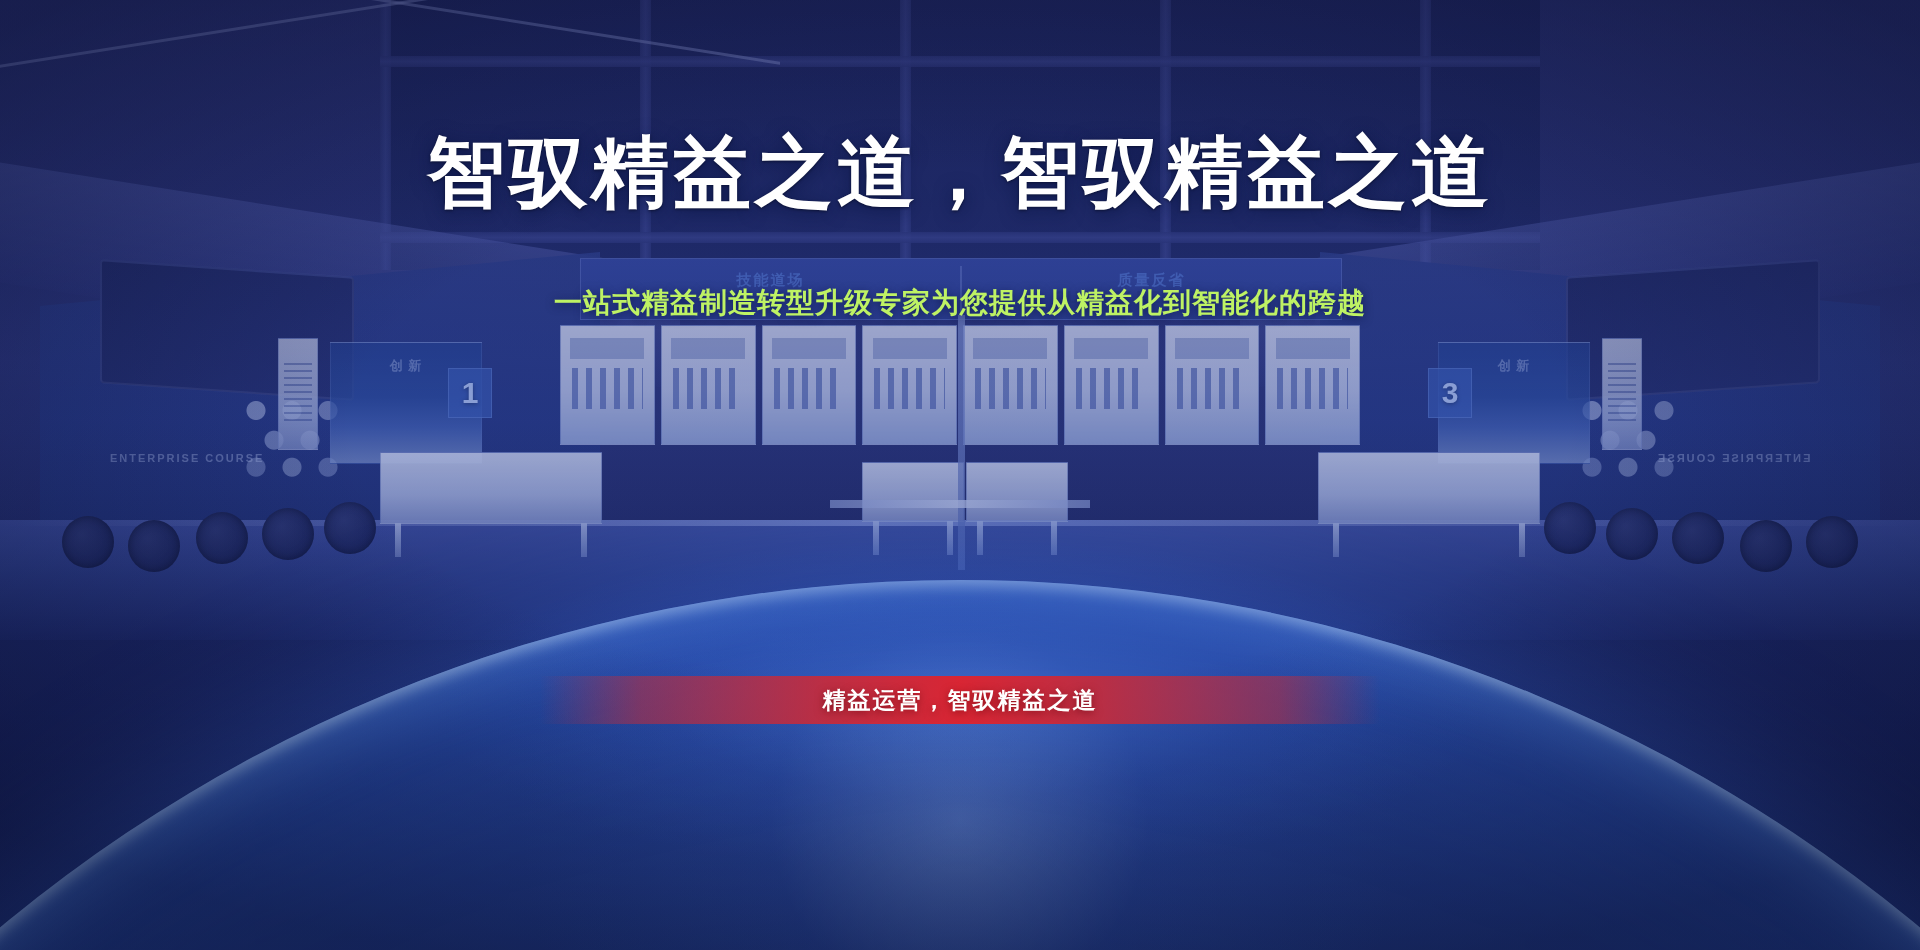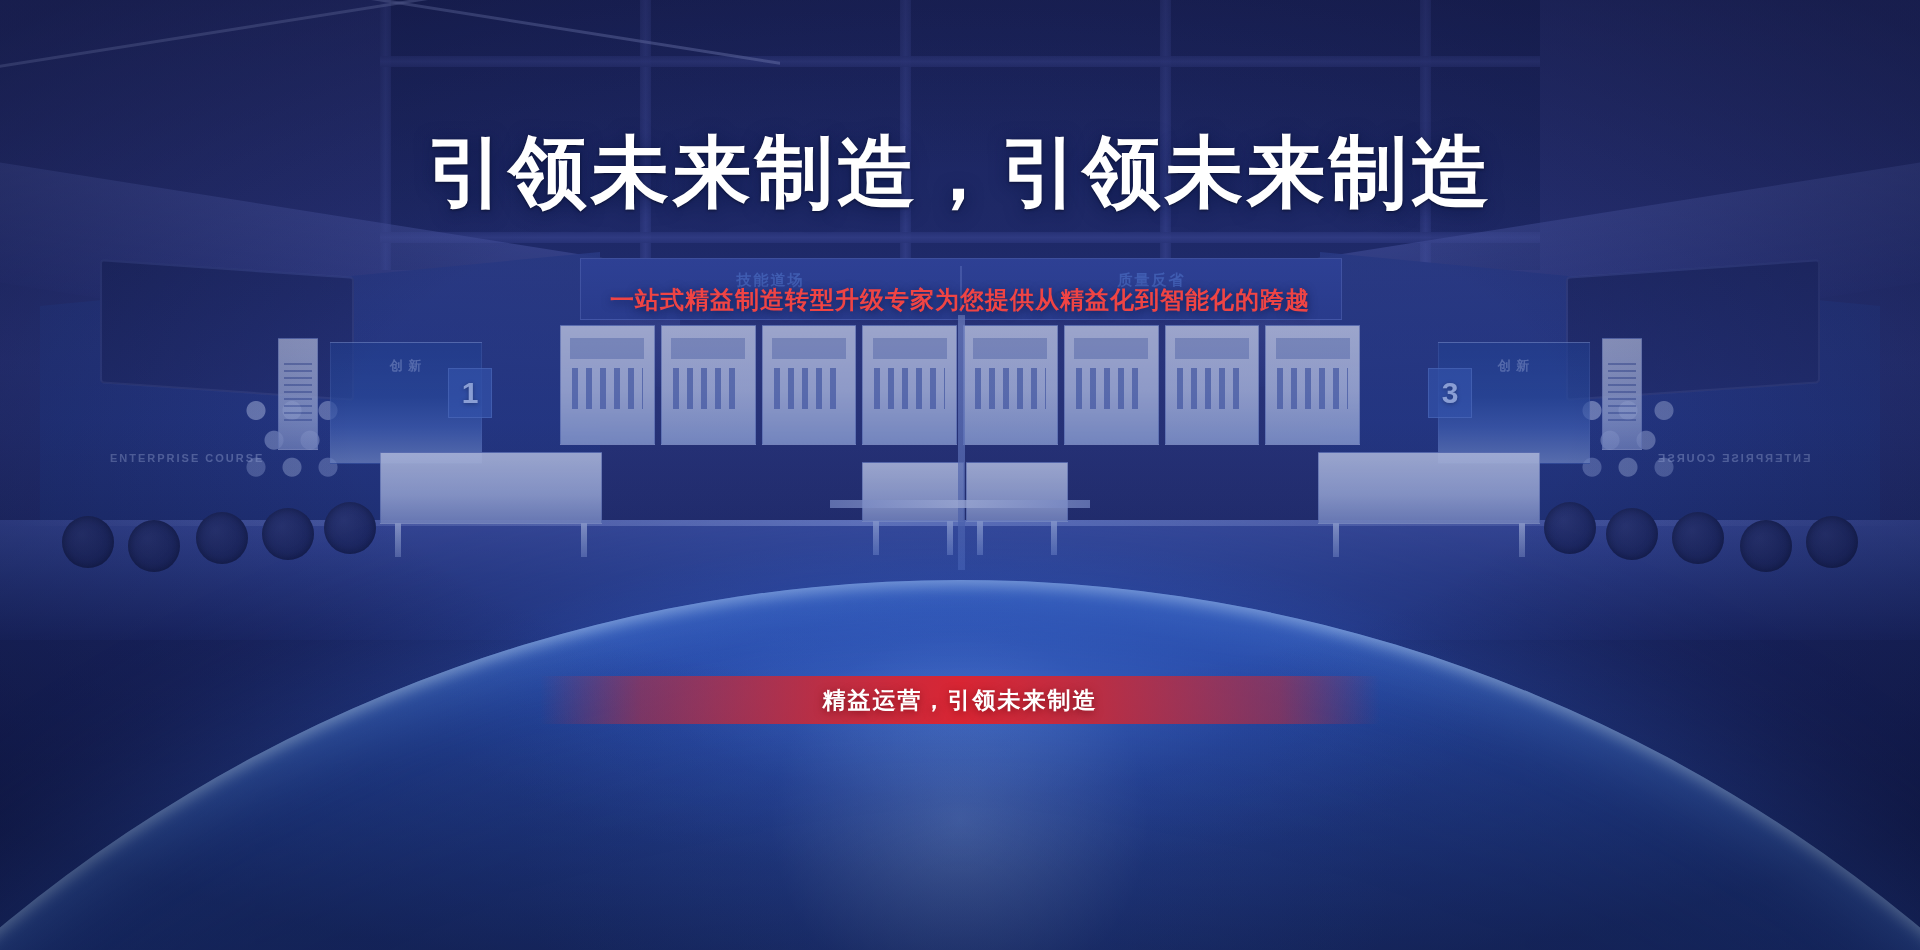--- a/index.html
+++ b/index.html
@@ -236,23 +236,23 @@
     font-size: 78px;
     font-weight: bold;
     color: #ffffff;
     letter-spacing: 4px;
     line-height: 1;
     text-shadow: 0 3px 18px rgba(10,20,70,.75), 0 1px 3px rgba(0,0,0,.55);
     white-space: nowrap;
   }
   .subtitle {
     margin-top: 73px;
-    font-size: 24px;
+    font-size: 28px;
     font-weight: bold;
-    color: #ef4444;
+    color: #bef264;
     letter-spacing: 1px;
     text-shadow: 0 2px 10px rgba(10,20,70,.8);
     white-space: nowrap;
   }
   .keywords {
     margin-top: 27px;
     display: flex; align-items: center; gap: 22px;
     white-space: nowrap;
   }
   .kw {
@@ -451,22 +451,22 @@
       <div class="clouds"></div>
     </div>
     <div class="earth-rim"></div>
   </div>
   <div class="core-glow"></div>
 
   <div class="layer tint"></div>
   <div class="layer vignette"></div>
 
   <div class="content">
-    <div class="headline">引领未来制造，引领未来制造</div>
+    <div class="headline">智驭精益之道，智驭精益之道</div>
     <div class="subtitle">一站式精益制造转型升级专家为您提供从精益化到智能化的跨越</div>
 
   </div>
 
   <div class="ribbon">
-    <span class="ribbon-text">精益运营，引领未来制造</span>
+    <span class="ribbon-text">精益运营，智驭精益之道</span>
   </div>
 
 </div>
 
 </body></html>

